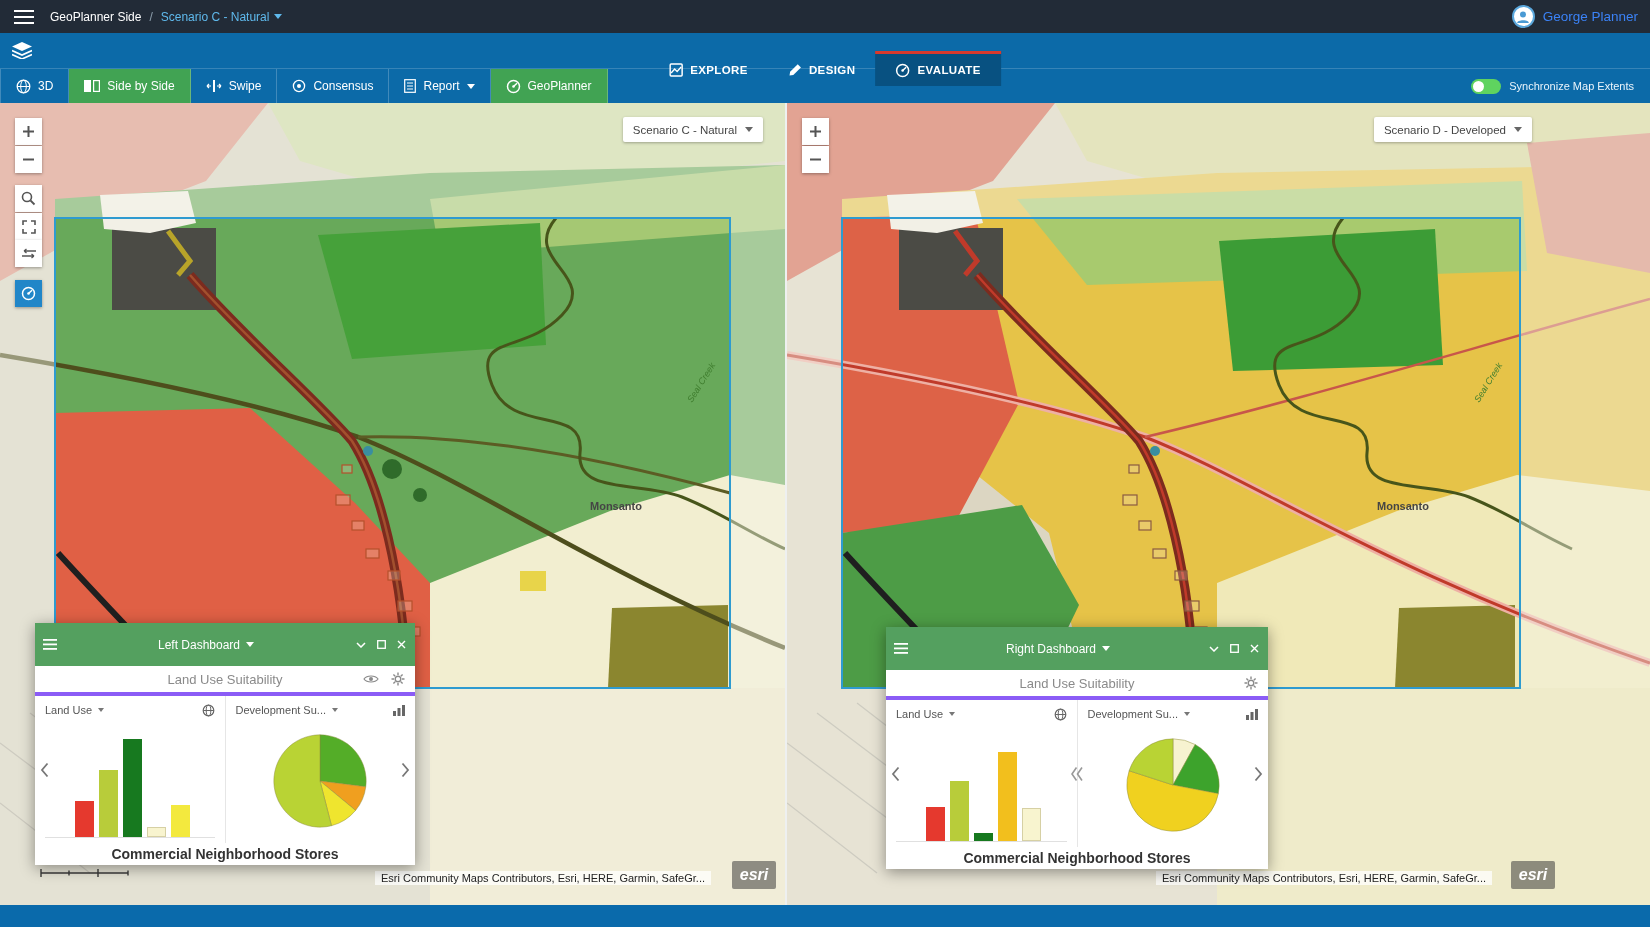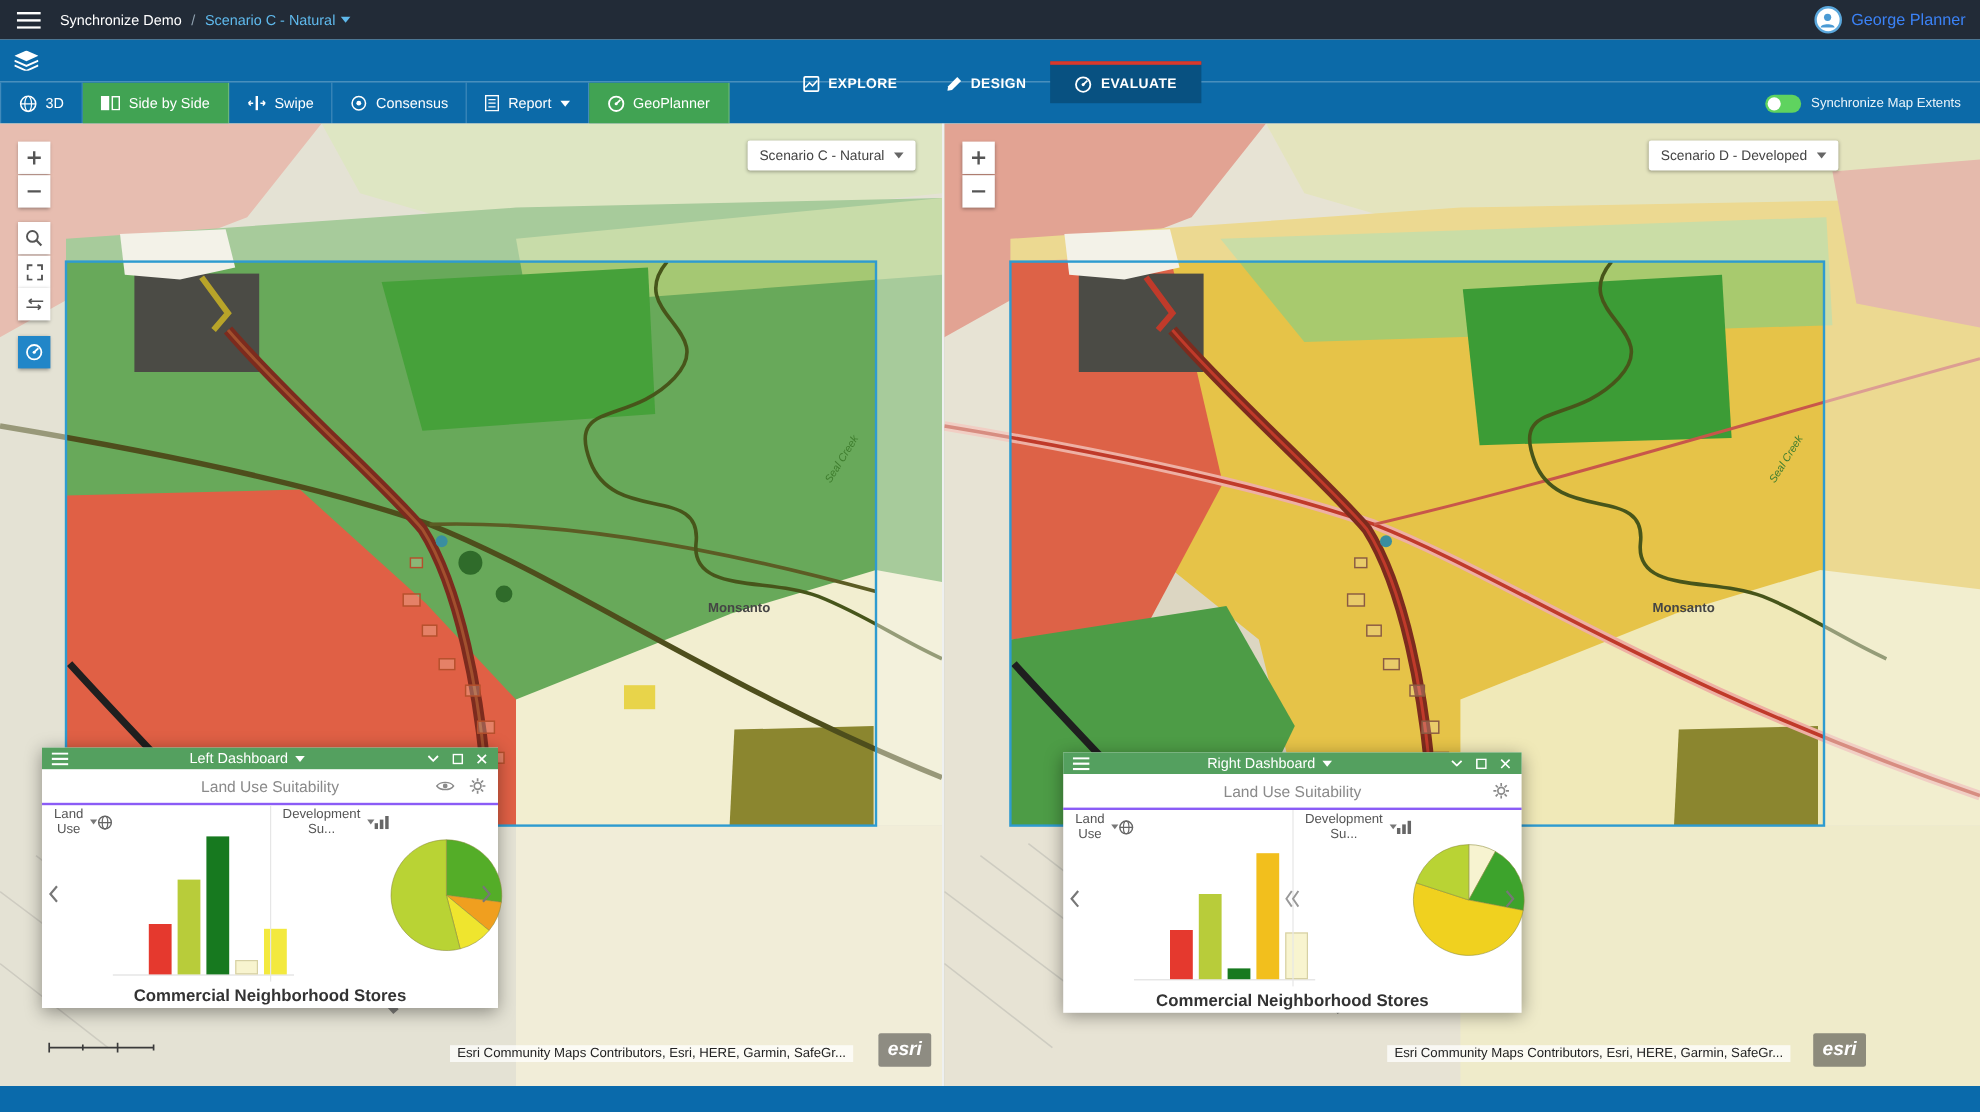--- a/index.html
+++ b/index.html
@@ -40,30 +40,30 @@
 .mbtn{position:absolute;left:15px;width:27px;height:27px;background:#fff;box-shadow:0 1px 3px rgba(0,0,0,.35);display:flex;align-items:center;justify-content:center;color:#555;z-index:6}
 .mbtn.blue{background:#2186c8;color:#fff}
 .scenario-pill{position:absolute;top:14px;height:25px;background:#fff;box-shadow:0 1px 3px rgba(0,0,0,.3);border-radius:2px;display:flex;align-items:center;gap:8px;padding:0 10px;font-size:11.5px;color:#444;z-index:6}
 .scenario-pill .caret{color:#666}
 .scalebar{position:absolute;left:40px;bottom:26px;z-index:5}
 .attr{position:absolute;bottom:20px;background:rgba(255,255,255,.75);padding:1px 6px;font-size:11px;color:#222;white-space:nowrap;z-index:5}
 .esri-logo{position:absolute;bottom:16px;width:44px;height:28px;background:rgba(60,60,60,.55);border-radius:2px;display:flex;align-items:center;justify-content:center;z-index:5}
 .esri-logo span{color:#fff;font-size:16px;font-weight:bold;font-style:italic}
 
 .dash{position:absolute;background:#fff;box-shadow:0 3px 14px rgba(0,0,0,.4);z-index:10}
-.dash-head{height:18px;background:#54a05f;display:flex;padding:0 8px;gap:8px;cursor:move}
+.dash-head{height:43px;background:#54a05f;display:flex;padding:0 8px;gap:8px;cursor:move}
 .dash-title{flex:1;text-align:center;font-size:12px;color:#fff;display:flex;align-items:center;justify-content:center;gap:6px}
 .dash-title .caret{color:#fff}
 .win-icons{display:flex;align-items:center;gap:9px}
 .win-icons button{padding:1px}
-.widget-head{height:30px;position:relative;border-bottom:2px solid #8b5cf6}
+.widget-head{height:30px;position:relative;border-bottom:4px solid #8b5cf6}
 .widget-title{position:absolute;left:0;right:0;top:0;height:100%;display:flex;align-items:center;justify-content:center;font-size:13px;color:#8a8a8a}
 .wh-icons{position:absolute;right:10px;top:0;height:100%;display:flex;align-items:center;gap:12px;z-index:2}
 .cards{position:relative;display:flex;height:147px}
-.card{flex:1;padding:4px 10px 2px;display:flex;flex-direction:row;min-width:0}
+.card{flex:1;padding:4px 10px 2px;display:flex;flex-direction:column;min-width:0}
 .card + .card{border-left:1px solid #e6e6e6}
 .card-head{display:flex;align-items:center;height:20px;font-size:11px;color:#555}
 .card-select{display:flex;align-items:center;gap:6px;font-size:11px;color:#555;padding:0}
 .card-select .caret{border-top-width:4px;border-left-width:3.5px;border-right-width:3.5px;color:#777}
 .card-head .chead-icon{margin-left:auto}
 .bar-plot{flex:1;display:flex;align-items:flex-end;gap:5px;padding:6px 6px 0 30px;border-bottom:1px solid #e0e0e0;margin-bottom:3px}
 .bar{width:19px}
 .pie-wrap{flex:1;display:flex;align-items:center;justify-content:center}
 .pie-wrap svg{width:96px;height:96px}
 .nav-arrow{position:absolute;top:50%;transform:translateY(-50%);padding:4px;z-index:3}
@@ -81,21 +81,21 @@
   <button class="hamb">
     <svg width="20" height="14" viewBox="0 0 20 14">
         <g fill="#fff">
           <rect width="20" height="2"></rect>
           <rect y="6" width="20" height="2"></rect>
           <rect y="12" width="20" height="2"></rect>
         </g>
       </svg>
   </button>
   <nav class="crumbs">
-    <button class="crumb-root">Synchronize Demo</button>
+    <button class="crumb-root">GeoPlanner Side</button>
     <span class="sep">/</span>
     <button class="crumb-scenario">
       <span>Scenario C - Natural</span>
       <span class="caret"></span>
     </button>
   </nav>
   <div class="user">
     <span class="avatar">
       <svg width="14" height="14" viewBox="0 0 14 14">
           <circle cx="7" cy="4.4" r="3" fill="#4a9ad4"></circle>

